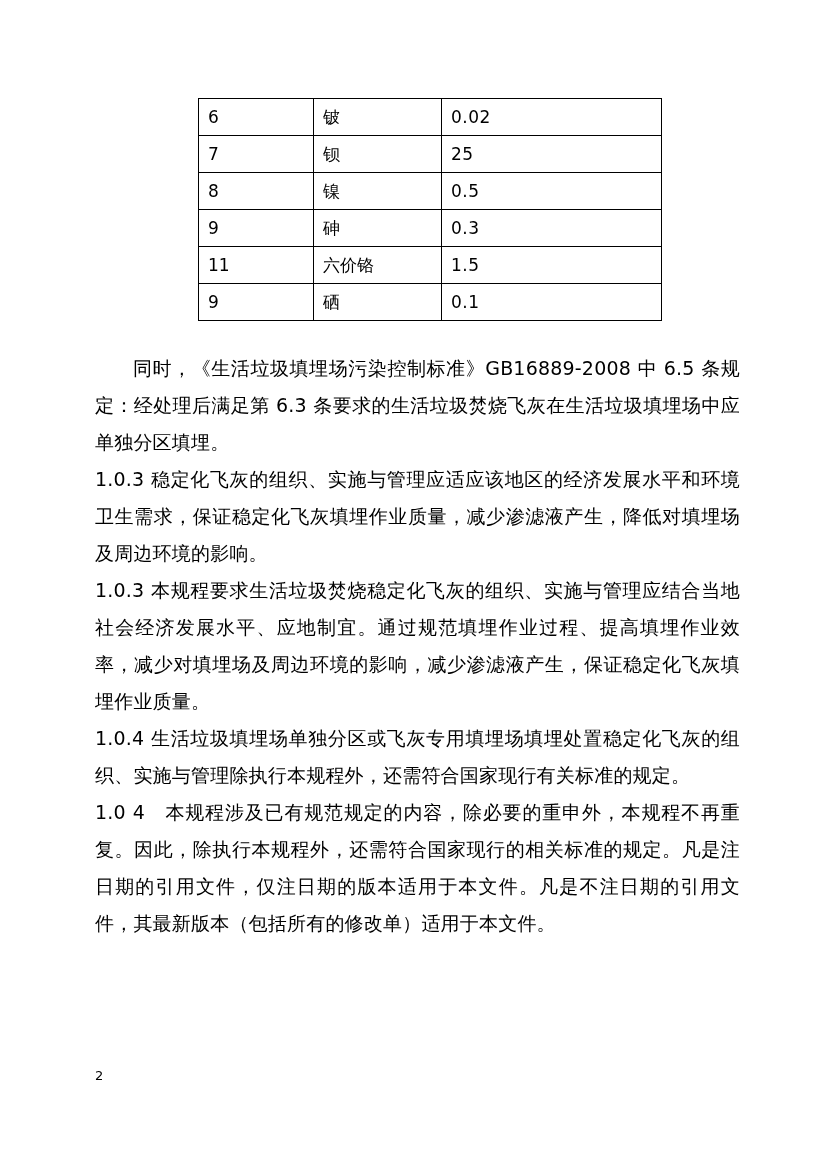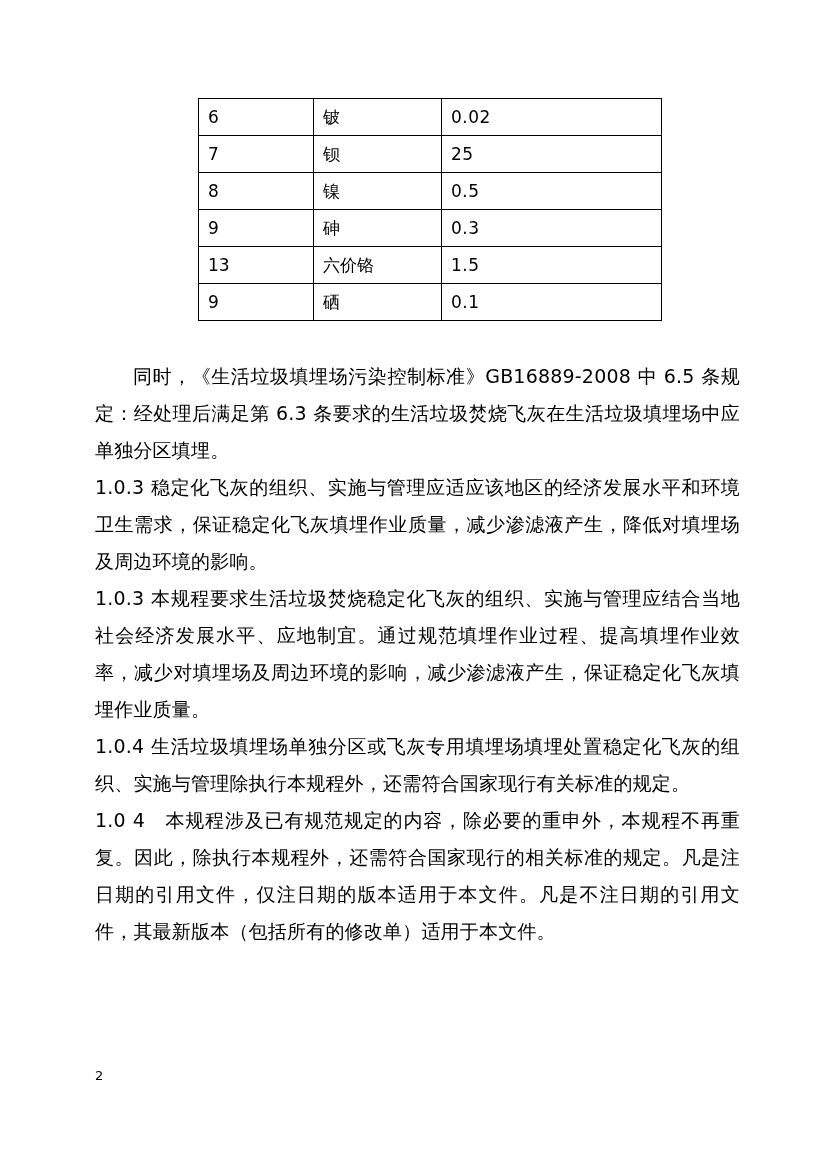--- a/index.html
+++ b/index.html
@@ -42,21 +42,21 @@
   .col-no   { width: 105px; }
   .col-name { width: 118px; }
   .col-val  { width: 210px; margin-top: 20px; }
   .cell-name { padding-left: 15px; }
   .cell-val  { padding-left: 10px; letter-spacing: 0.5px; }
 
   
   .body-text {
     position: absolute;
     left: 95px;
-    top: 358px;
+    top: 350px;
     width: 645px;
   }
   p {
     margin: 0 0 0 0;
     font-size: 19px;
     line-height: 37px;
     text-align: justify;
     text-justify: inter-ideograph;
     letter-spacing: 0.2px;
   }
@@ -93,21 +93,21 @@
         <td class="col-no">8</td>
         <td class="col-name cell-name">镍</td>
         <td class="col-val cell-val">0.5</td>
       </tr>
       <tr>
         <td class="col-no">9</td>
         <td class="col-name cell-name">砷</td>
         <td class="col-val cell-val">0.3</td>
       </tr>
       <tr>
-        <td class="col-no">13</td>
+        <td class="col-no">11</td>
         <td class="col-name cell-name">六价铬</td>
         <td class="col-val cell-val">1.5</td>
       </tr>
       <tr>
         <td class="col-no">9</td>
         <td class="col-name cell-name">硒</td>
         <td class="col-val cell-val">0.1</td>
       </tr>
     </tbody>
   </table>

